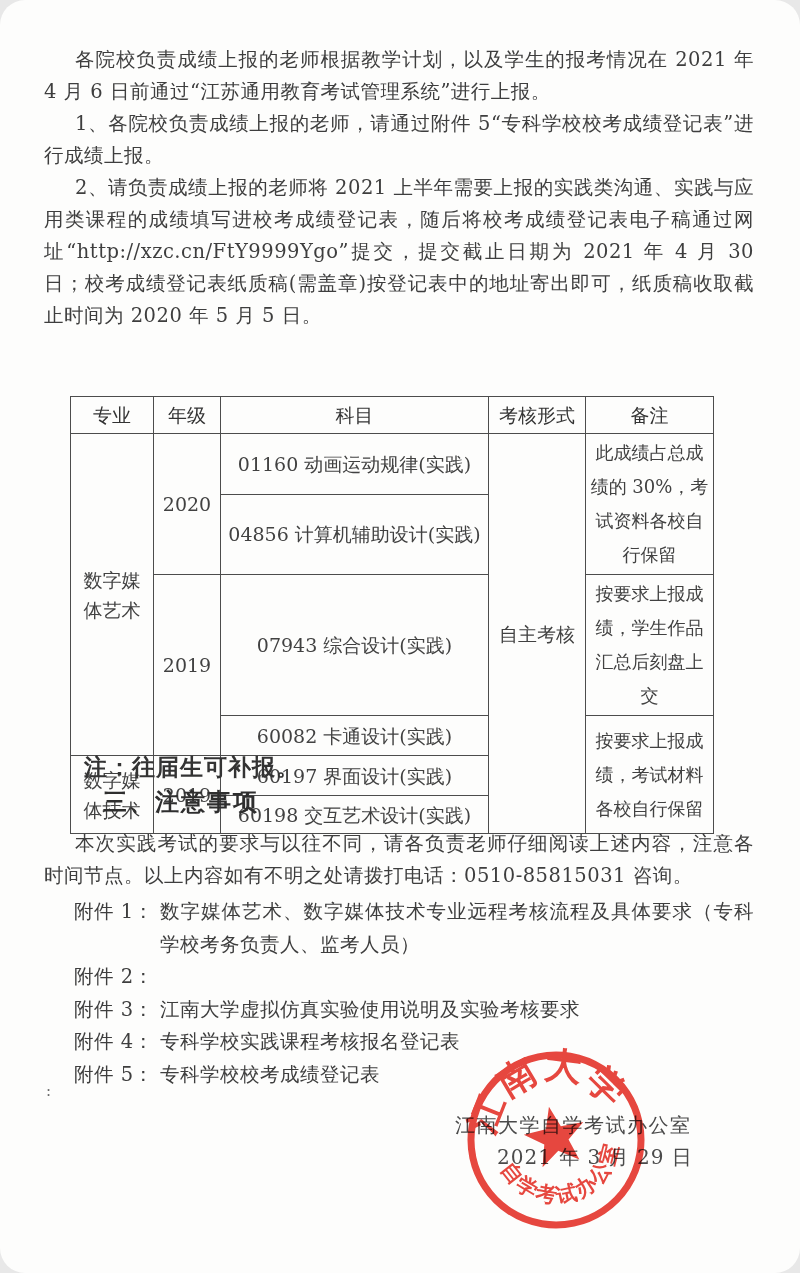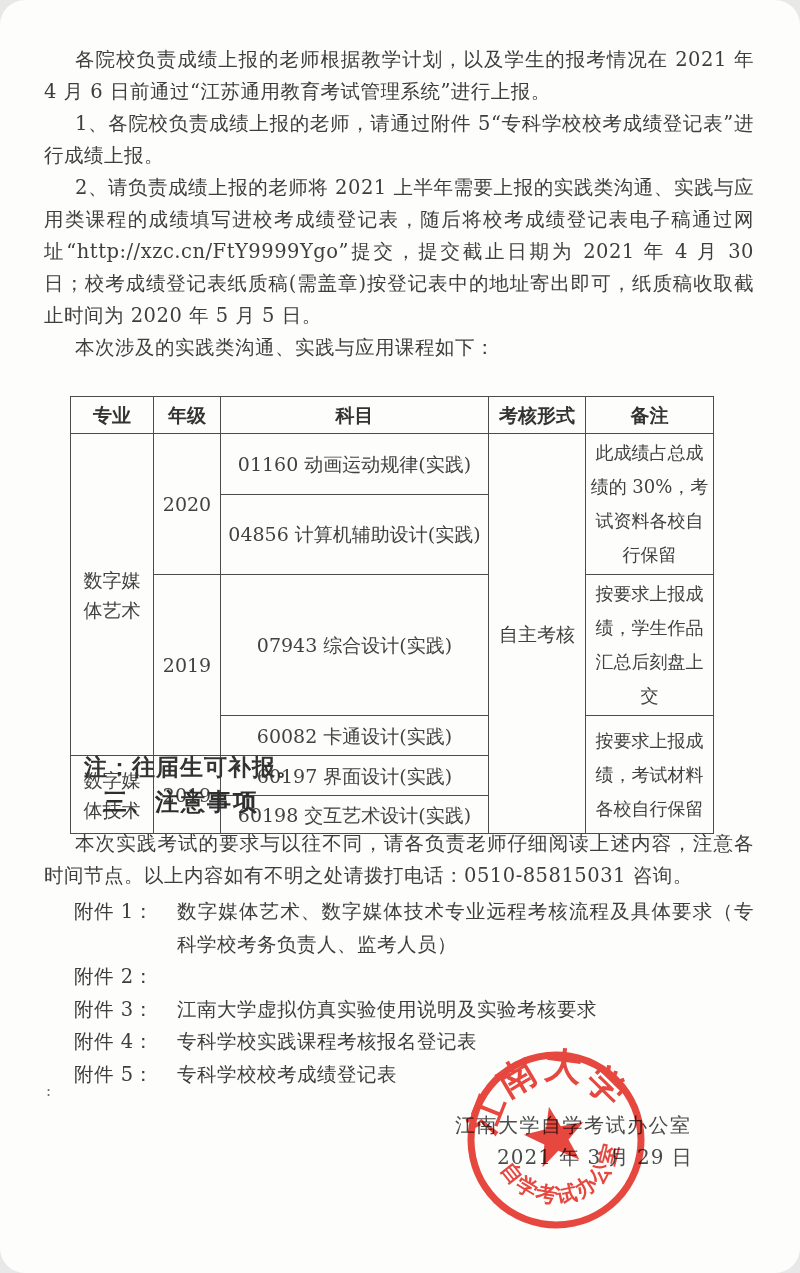--- a/index.html
+++ b/index.html
@@ -34,21 +34,21 @@
     font-size: 19px;
     color: #414141;
   }
   .course-table th, .course-table td {
     border: 1.6px solid #4c4c4c;
     text-align: center;
     vertical-align: middle;
     padding: 2px 4px;
     line-height: 30px;
   }
-  .course-table th { font-weight: bold; color: #333; text-align: center; }
+  .course-table th { font-weight: normal; color: #333; text-align: center; }
   .course-table .remark { font-size: 18px; line-height: 34px; }
   .note-line {
     position: absolute;
     left: 84px; top: 752px;
     font-size: 23px; font-weight: bold; color: #333;
     letter-spacing: 1px;
   }
   .h3 {
     position: absolute;
     left: 103px; top: 786px;
@@ -61,21 +61,21 @@
     font-size: 19.5px; line-height: 32px; text-align: justify;
     letter-spacing: 0.5px;
   }
   .para5 p { text-indent: 31px; }
   .attachments {
     position: absolute;
     left: 74px; top: 896px; width: 680px;
     font-size: 19.5px; line-height: 32.5px;
     letter-spacing: 0.5px;
   }
-  .attachment { display: flex; align-items: flex-start; gap: 17px; }
+  .attachment { display: flex; align-items: flex-start; }
   .attachment .label { flex: 0 0 86px; white-space: nowrap; }
   .attachment .text { flex: 1; text-align: justify; }
   .signature {
     position: absolute;
     left: 455px; top: 1112px;
     font-size: 20px; letter-spacing: 1.5px; color: #4a4a4a;
   }
   .sig-date {
     position: absolute;
     left: 497px; top: 1144px;
@@ -97,21 +97,20 @@
 </style>
 </head>
 <body>
 
 <div class="doc">
 
   <div class="body-top">
     <p>各院校负责成绩上报的老师根据教学计划，以及学生的报考情况在 2021 年 4 月 6 日前通过“江苏通用教育考试管理系统”进行上报。</p>
     <p>1、各院校负责成绩上报的老师，请通过附件 5“专科学校校考成绩登记表”进行成绩上报。</p>
     <p>2、请负责成绩上报的老师将 2021 上半年需要上报的实践类沟通、实践与应用类课程的成绩填写进校考成绩登记表，随后将校考成绩登记表电子稿通过网址“http://xzc.cn/FtY9999Ygo”提交，提交截止日期为 2021 年 4 月 30 日；校考成绩登记表纸质稿(需盖章)按登记表中的地址寄出即可，纸质稿收取截止时间为 2020 年 5 月 5 日。</p>
-    <p>本次涉及的实践类沟通、实践与应用课程如下：</p>
   </div>
 
   <table class="course-table">
     <colgroup>
       <col style="width:83px">
         <col style="width:67px">
         <col style="width:268px">
         <col style="width:97px">
         <col style="width:128px">
     </colgroup>

